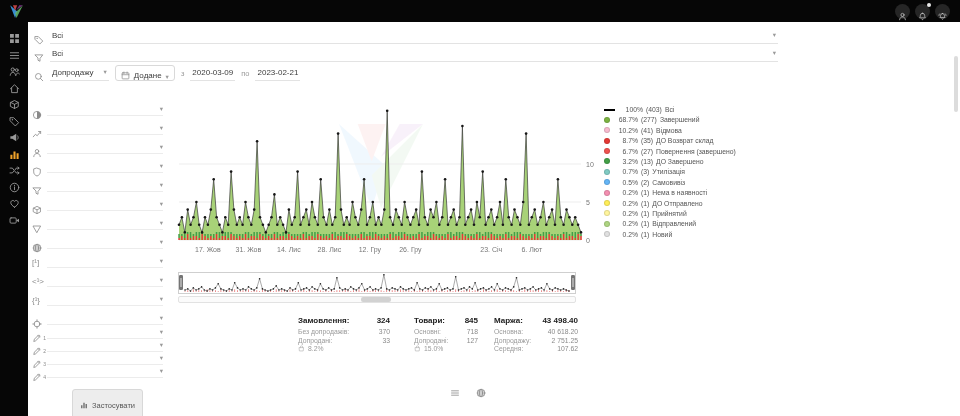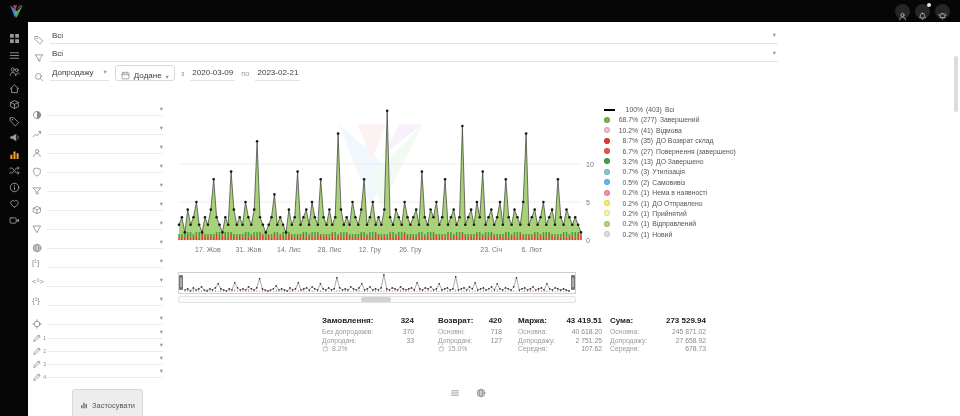--- a/index.html
+++ b/index.html
@@ -71,24 +71,24 @@
   .lg-pct{width:25px;text-align:right;flex:0 0 auto}
   .lg-cnt{flex:0 0 auto}
 
   
   .brush-box{position:absolute;left:150px;top:250px;width:398px}
   #brush-chart{width:398px;height:22px;display:block}
   .h-scroll{margin-top:2px;height:5px;border:1px solid #e2e2e2;background:#fbfbfb;position:relative;border-radius:2px}
   .h-thumb{position:absolute;left:46%;top:0;bottom:0;width:30px;background:#d2d2d2;border-radius:2px;cursor:grab}
 
   
-  .stats{position:absolute;left:294px;top:294px;display:flex}
+  .stats{position:absolute;left:270px;top:294px;display:flex}
   .st-col:nth-child(1){width:92px;margin-right:24px}
   .st-col:nth-child(2){width:64px;margin-right:16px}
-  .st-col:nth-child(3){width:84px;margin-right:8px}
+  .st-col:nth-child(3){width:84px;margin-right:17px}
   .st-col:nth-child(4){width:96px}
   .st-head{display:flex;justify-content:space-between;gap:8px;font-size:8px;font-weight:bold;
            color:#222;margin-bottom:3px}
   .st-sub{display:flex;justify-content:space-between;gap:6px;font-size:6.8px;color:#9a9a9a;margin-bottom:1.5px}
   .st-sub .sv{color:#8a8a8a}
   .st-pct{display:flex;align-items:center;gap:3px;font-size:6.8px;color:#9a9a9a;margin-top:1.5px}
   .pic{width:7px;height:7px;color:#a8a8a8;display:block}
 
   
   .footer-icons{position:absolute;left:422px;top:362px;display:flex;gap:16px}
@@ -1223,73 +1223,55 @@
         <div class="st-pct">
           <span class="pic"><svg viewBox="0 0 16 16" width="100%" height="100%" fill="none" stroke="currentColor" stroke-width="1.3" stroke-linecap="round" stroke-linejoin="round">
               <path d="M5.3 6V4.8a2.7 2.7 0 015.4 0V6"></path>
               <path d="M3.2 6h9.6l-.9 7.6H4.1z"></path>
             </svg></span>
           <span class="pv">8.2%</span>
         </div>
       </div>
       <div class="st-col">
         <div class="st-head">
-          <span>Возврат:</span>
-          <span>420</span>
+          <span>Товари:</span>
+          <span>845</span>
         </div>
         <div class="st-sub">
           <span>Основні:</span>
           <span class="sv">718</span>
         </div>
         <div class="st-sub">
           <span>Допродані:</span>
           <span class="sv">127</span>
         </div>
         <div class="st-pct">
           <span class="pic"><svg viewBox="0 0 16 16" width="100%" height="100%" fill="none" stroke="currentColor" stroke-width="1.3" stroke-linecap="round" stroke-linejoin="round">
               <path d="M5.3 6V4.8a2.7 2.7 0 015.4 0V6"></path>
               <path d="M3.2 6h9.6l-.9 7.6H4.1z"></path>
             </svg></span>
           <span class="pv">15.0%</span>
         </div>
       </div>
       <div class="st-col">
         <div class="st-head">
           <span>Маржа:</span>
-          <span>43 419.51</span>
+          <span>43 498.40</span>
         </div>
         <div class="st-sub">
           <span>Основна:</span>
           <span class="sv">40 618.20</span>
         </div>
         <div class="st-sub">
           <span>Допродажу:</span>
           <span class="sv">2 751.25</span>
         </div>
         <div class="st-sub">
           <span>Середня:</span>
           <span class="sv">107.62</span>
-        </div>
-      </div>
-      <div class="st-col">
-        <div class="st-head">
-          <span>Сума:</span>
-          <span>273 529.94</span>
-        </div>
-        <div class="st-sub">
-          <span>Основна:</span>
-          <span class="sv">245 871.02</span>
-        </div>
-        <div class="st-sub">
-          <span>Допродажу:</span>
-          <span class="sv">27 658.92</span>
-        </div>
-        <div class="st-sub">
-          <span>Середня:</span>
-          <span class="sv">678.73</span>
         </div>
       </div>
     </div>
 
   <div class="footer-icons" id="footer-icons">
       <span class="ft-ic"><svg viewBox="0 0 16 16" width="100%" height="100%" fill="none" stroke="currentColor" stroke-width="1.3" stroke-linecap="round" stroke-linejoin="round">
           <path d="M2.5 4.5h11M2.5 8h11M2.5 11.5h11"></path>
         </svg></span>
       <span class="ft-ic"><svg viewBox="0 0 16 16" width="100%" height="100%" fill="none" stroke="currentColor" stroke-width="1.3" stroke-linecap="round" stroke-linejoin="round">
           <circle cx="8" cy="8" r="6"></circle>

